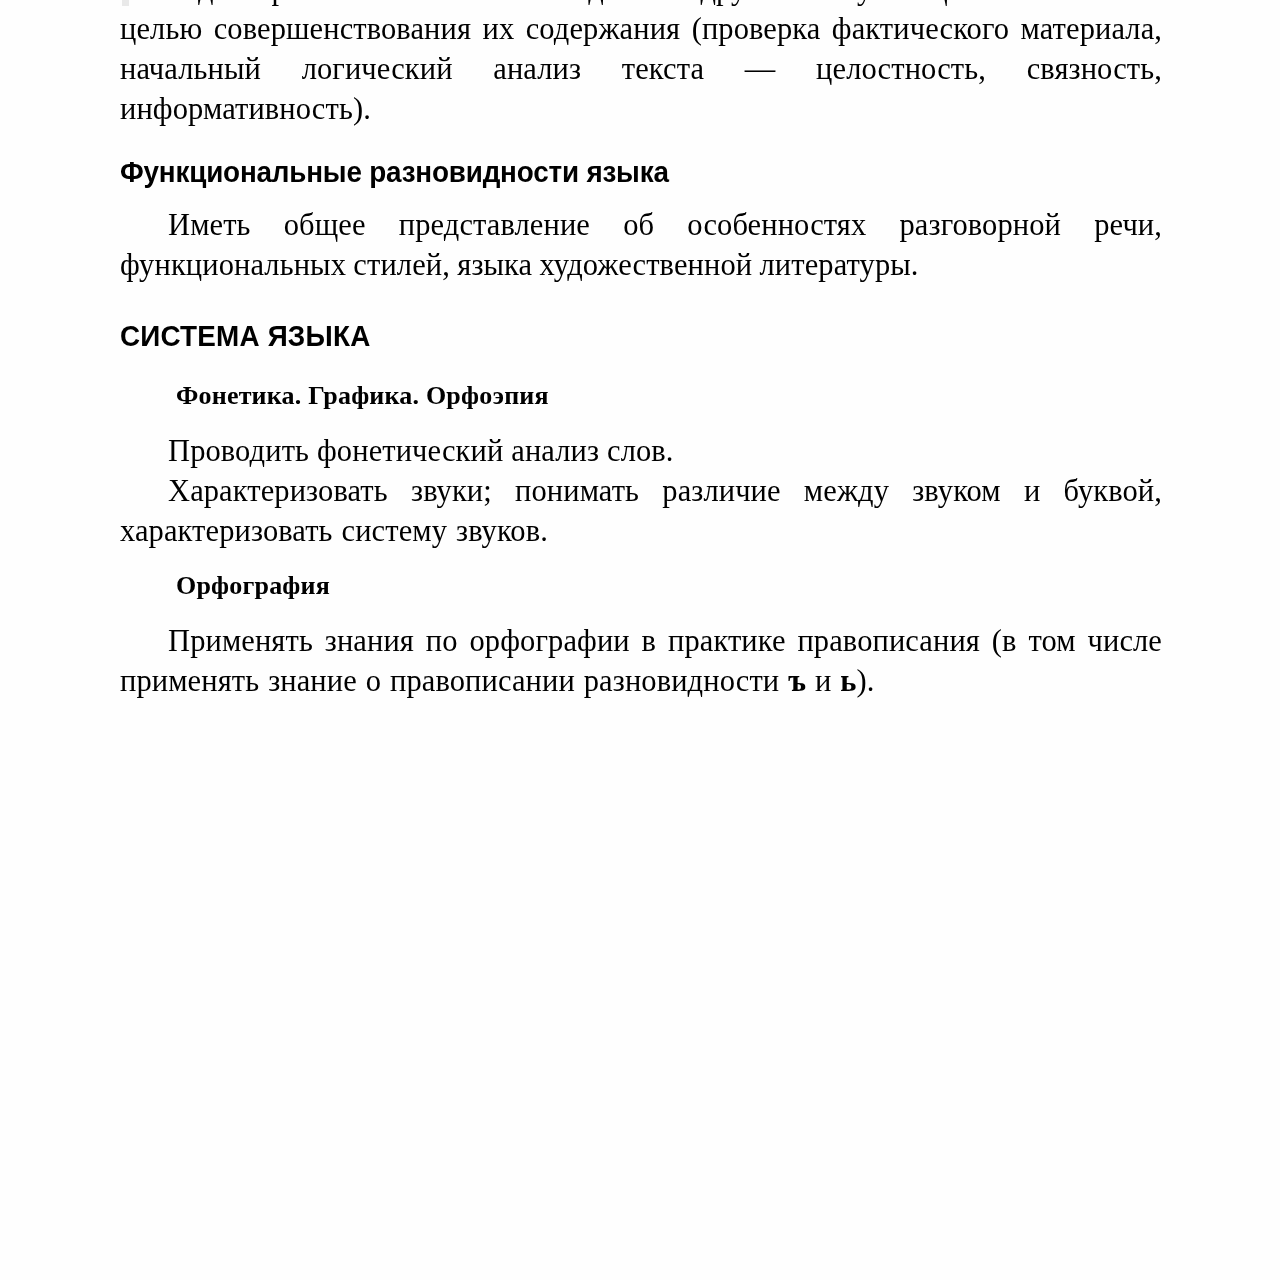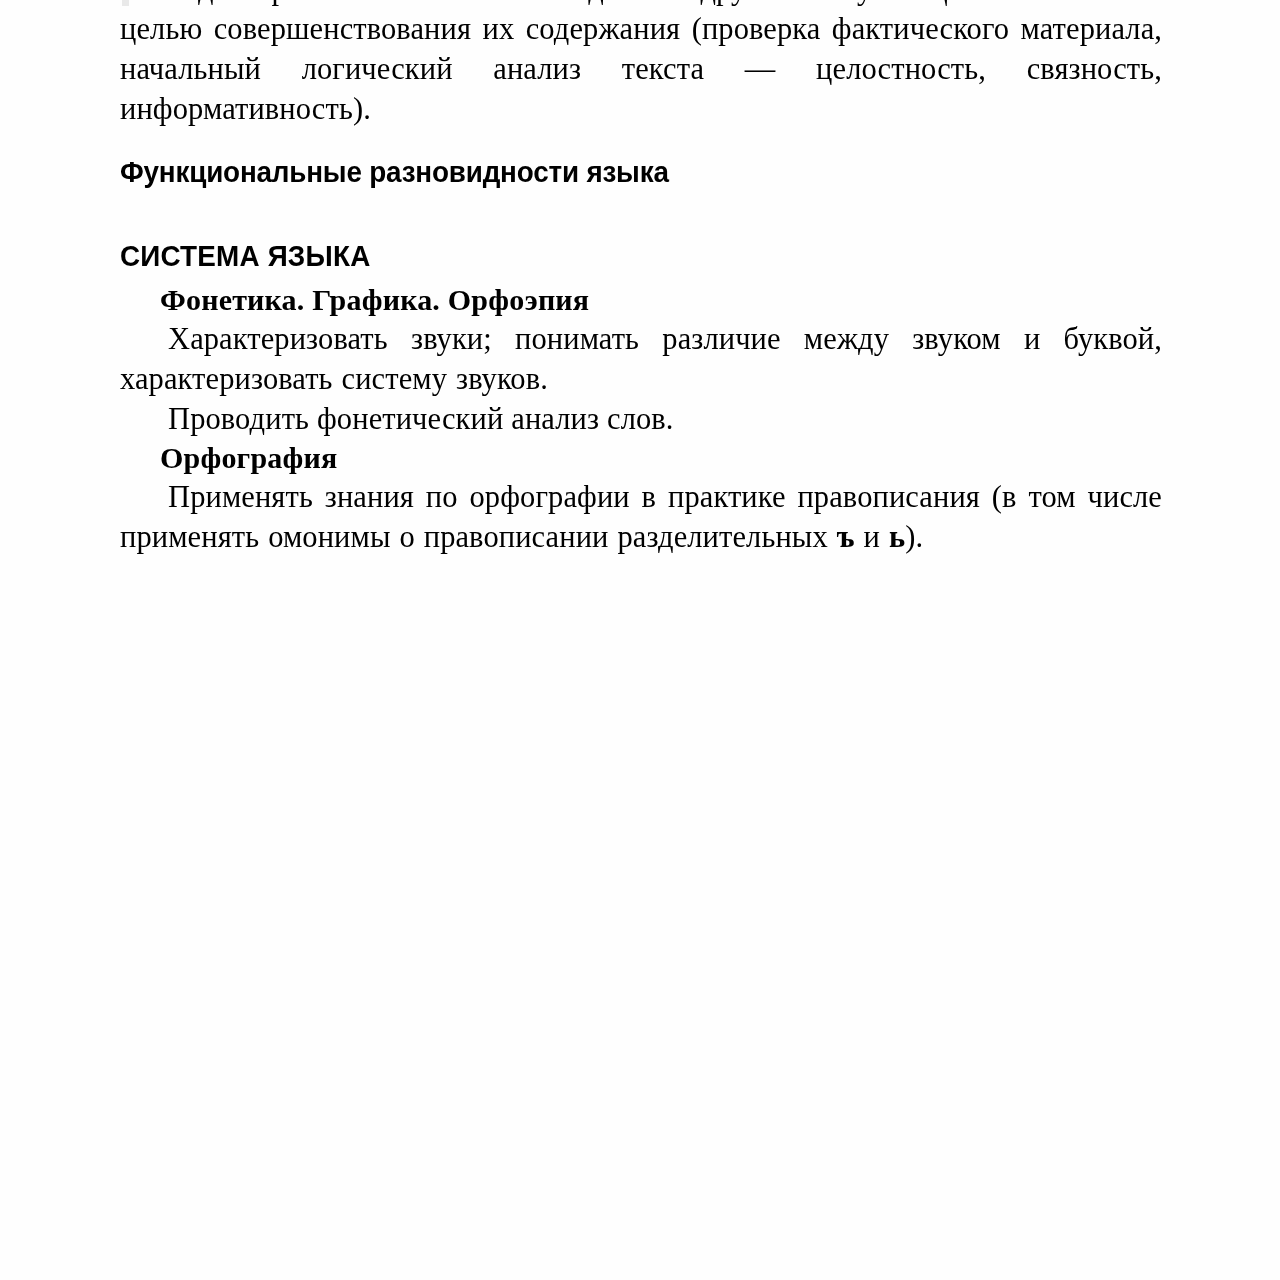--- a/index.html
+++ b/index.html
@@ -67,23 +67,23 @@
   }
   .h-section.caps {
     font-size: 29px;
     letter-spacing: 0.2px;
   }
 
   
   .h-sub {
     font-family: "Liberation Serif", "DejaVu Serif", serif;
     font-weight: bold;
-    font-size: 30px;
+    font-size: 26px;
     line-height: 38px;
-    margin: 0;
+    margin: 16px;
     padding-left: 40px;
     letter-spacing: 0.2px;
   }
 
   
   .gap-s  { height: 8px; }
   .gap-m  { height: 16px; }
   .gap-l  { height: 26px; }
   .gap-xl { height: 34px; }
 
@@ -112,38 +112,39 @@
   <div id="column">
 
     <p class="para spread">Редактировать собственные/созданные другими обучающимися тексты с целью совершенствования их содержания (проверка фактического материала, начальный логический анализ текста — целостность, связность, информативность).</p>
 
     <div class="gap-l"></div>
 
     <h2 class="h-section">Функциональные разновидности языка</h2>
 
     <div class="gap-m"></div>
 
+    <p class="para tight">Иметь общее представление об особенностях разговорной речи, функциональных стилей, языка художественной литературы.</p>
 
     <div class="gap-xl"></div>
 
     <h1 class="h-section caps">СИСТЕМА ЯЗЫКА</h1>
 
     <div class="gap-s"></div>
 
     <h3 class="h-sub">Фонетика. Графика. Орфоэпия</h3>
 
+    <p class="para">Проводить фонетический анализ слов.</p>
+
     <p class="para spread">Характеризовать звуки; понимать различие между звуком и буквой, характеризовать систему звуков.</p>
-
-    <p class="para">Проводить фонетический анализ слов.</p>
 
 
     <h3 class="h-sub">Орфография</h3>
 
 
 
-    <p class="para spread"><span>Применять знания по орфографии в практике правописания (в том числе применять омонимы о правописании разделительных </span><b class="sign">ъ</b><span> и </span><b class="sign">ь</b><span>).</span></p>
+    <p class="para spread"><span>Применять знания по орфографии в практике правописания (в том числе применять знание о правописании разновидности </span><b class="sign">ъ</b><span> и </span><b class="sign">ь</b><span>).</span></p>
 
 
 
 
 
   </div>
 </div>
 
 </body></html>

